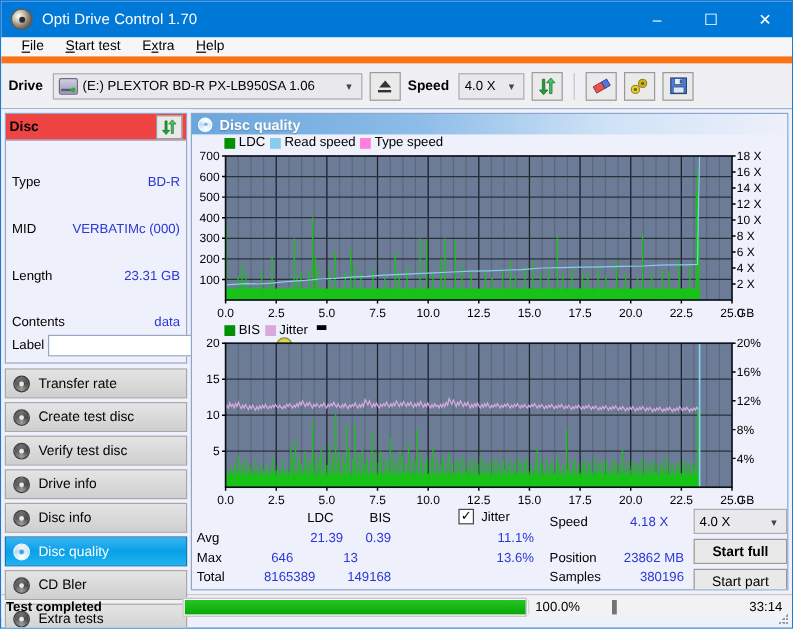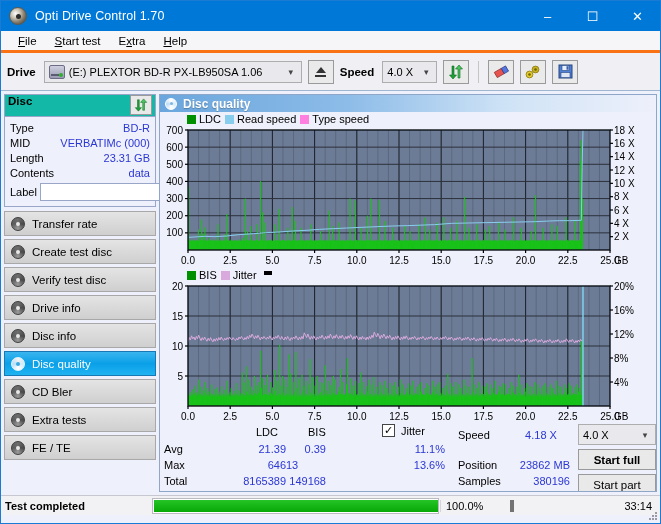--- a/index.html
+++ b/index.html
@@ -53,21 +53,21 @@
     color: #ffffff; font-size: 13px;
   }
   .winbtn.close { }
 
   
   #menubar {
     height: 22px;
     background: #f6f6f8;
     display: flex; align-items: center;
     padding-left: 8px;
-    border-bottom: 3px solid #f97316;
+    border-bottom: 6px solid #f97316;
   }
   .menuitem {
     padding: 2px 9px;
     font-size: 11.5px;
     color: #000;
   }
   .menuitem u { text-decoration: underline; }
 
   
   #toolbar {
@@ -137,27 +137,27 @@
     background: #eef0fb;
     padding: 3px;
     display: flex; flex-direction: column;
   }
   #disc-box {
     border: 1px solid #9aa6c8;
     background: #eef0fb;
   }
   #disc-head {
     height: 22px;
-    display: flex; 
+    display: flex; align-items: center;
     padding: 0 3px;
     border-bottom: 1px solid #9aa6c8;
-    background: #14b8a6;
+    background: #ef4444;
   }
   #disc-head .t { font-weight: bold; font-size: 11.5px; }
-  .rowline { display: flex; align-items: center; padding: 0 5px; height: 15px; }
+  .rowline { display: flex; align-items: center; padding: 0 5px; height: 15px; margin-top: 24px; }
   .rowline .k { font-size: 11px; color: #000; }
   .rowline .v { margin-left: auto; font-size: 11px; color: #2b37d4; }
   #label-row { display:flex; align-items:center; padding: 2px 4px 4px 5px; gap:3px;}
   #label-input {
     flex: 1; height: 18px;
     border: 1px solid #9aa6c8;
     background: #ffffff;
   }
   .minibtn {
     width: 22px; height: 20px;
@@ -1466,26 +1466,26 @@
           <span class="chk">✓</span>
           <span>Jitter</span>
         </div>
 
         <div class="st-col st-lbl" style="left:4px; top:19px;">Avg</div>
         <div class="st-col st-val" style="left:66px; top:19px; width:60px; text-align:right;">21.39</div>
         <div class="st-col st-val" style="left:126px; top:19px; width:40px; text-align:right;">0.39</div>
         <div class="st-col st-val" style="left:240px; top:19px; width:45px; text-align:right;">11.1%</div>
 
         <div class="st-col st-lbl" style="left:4px; top:35px;">Max</div>
-        <div class="st-col st-val" style="left:66px; top:35px; width:60px; text-align:right;">646</div>
+        <div class="st-col st-val" style="left:66px; top:35px; width:60px; ">646</div>
         <div class="st-col st-val" style="left:126px; top:35px; width:40px; text-align:left;">13</div>
         <div class="st-col st-val" style="left:240px; top:35px; width:45px; text-align:right;">13.6%</div>
 
         <div class="st-col st-lbl" style="left:4px; top:51px;">Total</div>
-        <div class="st-col st-val" style="left:60px; top:51px; width:66px; text-align:right;">8165389</div>
+        <div class="st-col st-val" style="left:60px; top:51px; width:66px; text-align:left;">8165389</div>
         <div class="st-col st-val" style="left:120px; top:51px; width:46px; text-align:right;">149168</div>
 
         <div class="st-col st-lbl" style="left:298px; top:5px;">Speed</div>
         <div class="st-col st-val" style="left:352px; top:5px; width:58px; text-align:center;">4.18 X</div>
         <div class="st-col st-lbl" style="left:298px; top:35px;">Position</div>
         <div class="st-col st-val" style="left:346px; top:35px; width:64px; text-align:right;">23862 MB</div>
         <div class="st-col st-lbl" style="left:298px; top:51px;">Samples</div>
         <div class="st-col st-val" style="left:346px; top:51px; width:64px; text-align:right;">380196</div>
 
         <div class="combo" style="position:absolute; left:418px; top:0px; width:78px; height:21px;">

